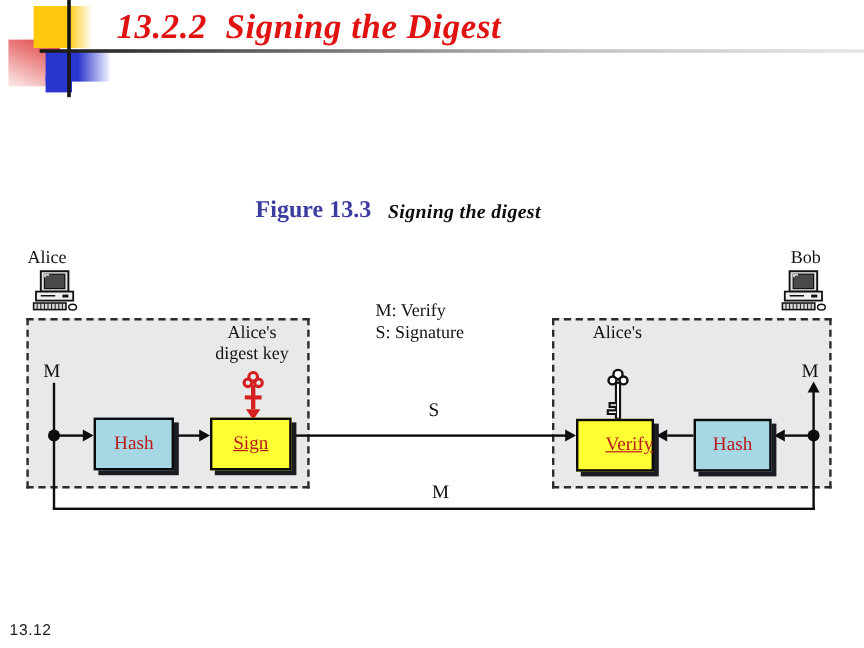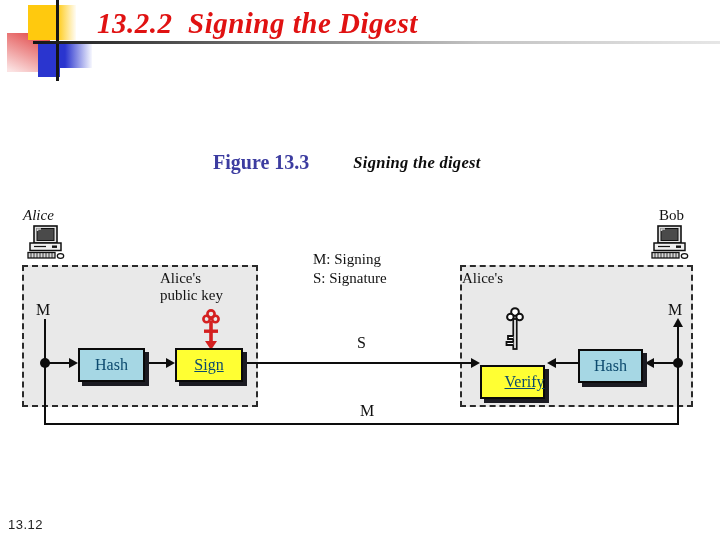--- a/index.html
+++ b/index.html
@@ -16,69 +16,69 @@
                  background:linear-gradient(90deg,#2a35cf 50%,rgba(90,110,235,0.05) 100%); }
   .deco-blue-tab { left:38px; top:64px; width:22px; height:13px; background:#2a35cf; }
   .deco-vline  { left:56px; top:0; width:3px; height:81px; background:#151515; }
   .deco-hline  { left:33px; top:41px; width:687px; height:3px;
                  background:linear-gradient(90deg,#161616 0%,#6a6a6a 30%,#c3c3c3 65%,#e6e6e6 100%); }
 
   .slide-title { left:97px; top:7px; font-size:29px; font-weight:bold; font-style:italic;
                  color:#e01212; white-space:pre; letter-spacing:0.5px; }
 
   
-  .caption-row { left:213px; top:151px; display:flex; align-items:center; gap:14px; }
+  .caption-row { left:213px; top:164px; display:flex; align-items:flex-end; gap:14px; }
   .fig-label { font-size:20px; font-weight:bold; color:#3c3ca0; }
-  .fig-title { font-size:16.5px; font-weight:bold; font-style:italic; color:#0c0c0c; letter-spacing:0.3px;margin-left:30px; }
+  .fig-title { font-size:16.5px; font-weight:bold; font-style:italic; color:#0c0c0c; letter-spacing:0.3px; }
 
   
   .actor-label { font-size:15px; color:#111; }
   .region { background:#e9e9e9; border:2px dashed #2b2b2b; }
   .region-left  { left:22px;  top:265px; width:236px; height:142px; }
   .region-right { left:460px; top:265px; width:233px; height:142px; }
 
-  .proc-box { height:34px; border:2px solid #0a0a0a; box-shadow:4px 4px 0 0 #1b1b22;
+  .proc-box { height:44px; border:2px solid #0a0a0a; box-shadow:4px 4px 0 0 #1b1b22;
               display:flex; align-items:center; justify-content:center;
-              font-size:16px; color:#0c4a6e; }
+              font-size:16px; color:#b91c1c; }
   .fill-hash { background:#a6d7e4; }
   .fill-sign { background:#ffff33;text-decoration:underline; }
   .box-hash-left  { left:78px;  top:348px; width:67px; }
   .box-sign       { left:175px; top:348px; width:68px; }
-  .box-verify     { left:480px; top:365px; width:65px;padding-left:24px; }
+  .box-verify     { left:480px; top:349px; width:65px;padding-left:24px; }
   .box-hash-right { left:578px; top:349px; width:65px; }
 
   .line { background:#0d0d0d; }
   .dot  { width:10px; height:10px; border-radius:50%; background:#0d0d0d; }
   .ah-right { width:0; height:0; border-top:5px solid transparent; border-bottom:5px solid transparent; border-left:9px solid #0d0d0d; }
   .ah-left  { width:0; height:0; border-top:5px solid transparent; border-bottom:5px solid transparent; border-right:9px solid #0d0d0d; }
   .ah-up    { width:0; height:0; border-left:5px solid transparent; border-right:5px solid transparent; border-bottom:9px solid #0d0d0d; }
 
   .m-label, .s-label { font-size:16px; color:#111; }
   .legend { left:313px; top:250px; font-size:15px; color:#111; line-height:19px; }
-  .key-caption { font-size:15px; color:#111; line-height:17px; }
+  .key-caption { font-size:15px; color:#111; text-align:center; line-height:17px; }
 
   .page-number { left:8px; top:517px; font-family:"Liberation Sans", sans-serif; font-size:13px; color:#222; letter-spacing:0.5px;text-align:center; }
 </style>
 </head>
 <body>
 
 <div class="abs deco-pink"></div>
 <div class="abs deco-yellow"></div>
 <div class="abs deco-blue"></div>
 <div class="abs deco-blue-tab"></div>
 <div class="abs deco-vline"></div>
 <div class="abs deco-hline"></div>
 <div class="abs slide-title">13.2.2  Signing the Digest</div>
 
 <div class="abs caption-row">
   <span class="fig-label">Figure 13.3</span>
   <span class="fig-title">Signing the digest</span>
 </div>
 
-<div class="abs actor-label" style="left:23px; top:207px;font-style:italic;">Alice</div>
+<div class="abs actor-label" style="left:23px; top:207px;">Alice</div>
 <svg class="abs" style="left:26px; top:225px;" width="42" height="37" viewBox="0 0 42 37">
   <rect x="8" y="1" width="23" height="17" fill="#e2e2e2" stroke="#111" stroke-width="1.6"></rect>
   <rect x="11" y="3.5" width="17" height="12" fill="#4a4a4a" stroke="#111" stroke-width="1"></rect>
   <polyline points="11.5,6 11.5,4 15,4" fill="none" stroke="#cfcfcf" stroke-width="1.6"></polyline>
   <rect x="4" y="18" width="31" height="7.5" fill="#efefef" stroke="#111" stroke-width="1.5"></rect>
   <line x1="8" y1="21.5" x2="20" y2="21.5" stroke="#111" stroke-width="1.2"></line>
   <rect x="26" y="20.5" width="5" height="2.4" fill="#111"></rect>
   <rect x="2" y="27.5" width="27" height="5.5" fill="#d8d8d8" stroke="#111" stroke-width="1.3"></rect>
   <path d="M5 28v5 M8 28v5 M11 28v5 M14 28v5 M17 28v5 M20 28v5 M23 28v5 M26 28v5" stroke="#111" stroke-width="0.8"></path>
   <ellipse cx="34.5" cy="31" rx="3.2" ry="2.4" fill="#fff" stroke="#111" stroke-width="1.2"></ellipse>
@@ -91,30 +91,30 @@
   <polyline points="11.5,6 11.5,4 15,4" fill="none" stroke="#cfcfcf" stroke-width="1.6"></polyline>
   <rect x="4" y="18" width="31" height="7.5" fill="#efefef" stroke="#111" stroke-width="1.5"></rect>
   <line x1="8" y1="21.5" x2="20" y2="21.5" stroke="#111" stroke-width="1.2"></line>
   <rect x="26" y="20.5" width="5" height="2.4" fill="#111"></rect>
   <rect x="2" y="27.5" width="27" height="5.5" fill="#d8d8d8" stroke="#111" stroke-width="1.3"></rect>
   <path d="M5 28v5 M8 28v5 M11 28v5 M14 28v5 M17 28v5 M20 28v5 M23 28v5 M26 28v5" stroke="#111" stroke-width="0.8"></path>
   <ellipse cx="34.5" cy="31" rx="3.2" ry="2.4" fill="#fff" stroke="#111" stroke-width="1.2"></ellipse>
 </svg>
 
 <div class="abs legend">
-  <div>M: Signing</div>
+  <div>M: Verify</div>
   <div>S: Signature</div>
 </div>
 
 <div class="abs region region-left"></div>
 <div class="abs region region-right"></div>
 
 <div class="abs key-caption" style="left:160px; top:270px; width:100px;">
   <div>Alice's</div>
-  <div>public key</div>
+  <div>digest key</div>
 </div>
 <svg class="abs" style="left:199px; top:308px;" width="24" height="42" viewBox="0 0 24 42">
   <circle cx="12" cy="6" r="3.6" fill="none" stroke="#d42020" stroke-width="2.6"></circle>
   <circle cx="7.6" cy="11" r="3.2" fill="none" stroke="#d42020" stroke-width="2.6"></circle>
   <circle cx="16.4" cy="11" r="3.2" fill="none" stroke="#d42020" stroke-width="2.6"></circle>
   <rect x="10.2" y="13" width="3.6" height="20" fill="#d42020"></rect>
   <rect x="5" y="21.5" width="14" height="3.4" fill="#d42020"></rect>
   <polygon points="6,33 18,33 12,42" fill="#d42020"></polygon>
 </svg>
 

